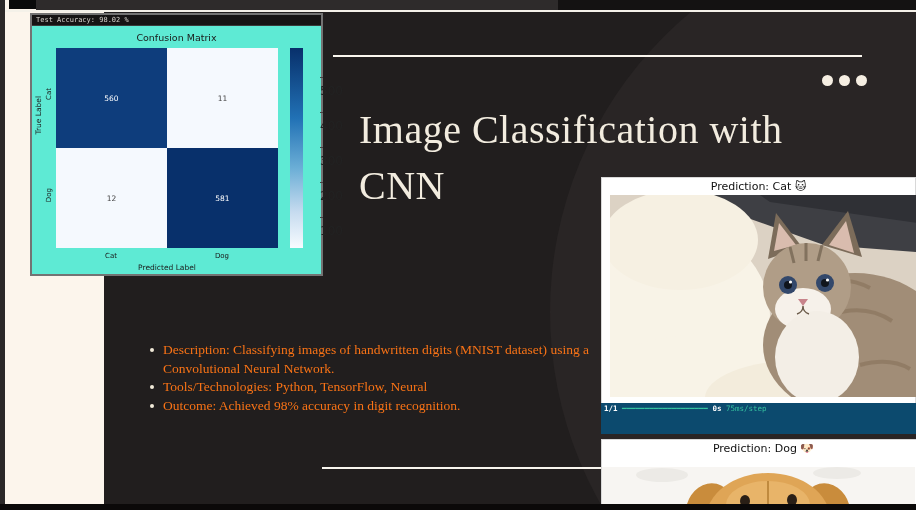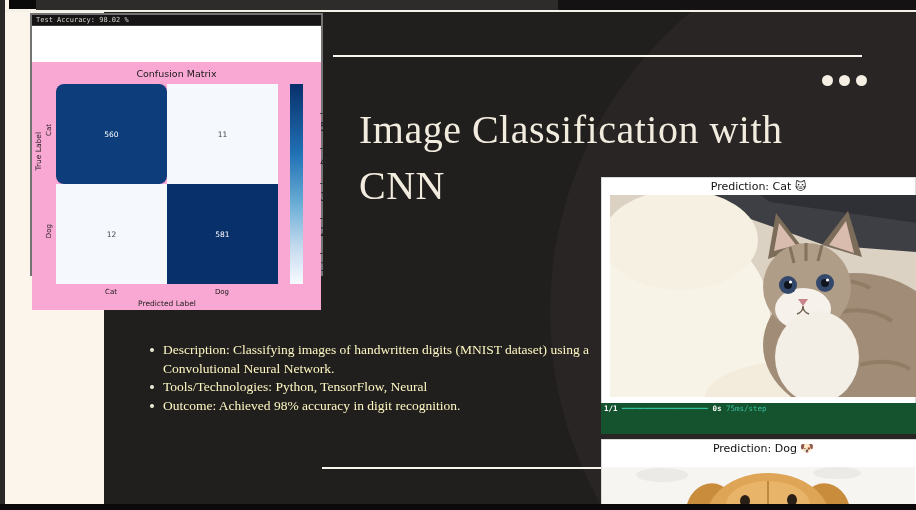--- a/index.html
+++ b/index.html
@@ -21,34 +21,34 @@
   
   .slide{left:104px;top:12px;width:812px;height:493px;background:#211e1e;overflow:hidden;}
   .slide-circle{position:absolute;left:446px;top:-90px;width:780px;height:780px;
                 border-radius:50%;background:#292525;}
   .title-line{left:333px;top:55px;width:529px;height:2px;background:#faf6ee;z-index:5;}
   .dots{left:822px;top:75px;z-index:5;display:flex;gap:6px;}
   .dot{width:11px;height:11px;border-radius:50%;background:#f5eee2;}
   .slide-title{left:343px;top:86px;width:482px;z-index:5;color:#f2ecdf;
                font-family:"Liberation Serif",serif;font-size:40px;line-height:1.4;
                font-weight:400;letter-spacing:.5px;}
-  .bullets{left:150px;top:341px;width:465px;z-index:5;color:#fef9c3;
+  .bullets{left:150px;top:341px;width:465px;z-index:5;color:#f97316;
            font-family:"Liberation Serif",serif;font-size:13.5px;line-height:1.38;}
   .bullet-row{display:flex;}
   .bullet-dot{flex:0 0 auto;width:4px;height:4px;border-radius:50%;background:#f1ead9;
               margin:7px 9px 0 0;}
   .divider{left:322px;top:467px;width:283px;height:2px;background:#f8f5ee;z-index:5;}
 
   
   .cm-panel{left:30px;top:13px;width:293px;height:263px;background:#ffffff;
             border:2px solid #737373;z-index:10;}
   .cm-accbar{width:100%;height:11px;background:#161414;color:#d8d4ce;
              font-family:"DejaVu Sans Mono",monospace;font-size:7px;line-height:11px;
              padding:0 4px;white-space:nowrap;overflow:hidden;border-bottom:1px solid #3a3a3a;}
-  .cm-plot{position:relative;width:289px;height:248px;background:#f9a8d4;color:#1a1a1a;margin-top:36px;}
+  .cm-plot{position:relative;width:289px;height:248px;background:#5eead4;color:#1a1a1a;}
   .cm-title{position:absolute;left:0;top:6px;width:100%;text-align:center;font-size:9.5px;}
   .cm-grid{position:absolute;left:24px;top:22px;width:222px;height:200px;
            display:grid;grid-template-columns:1fr 1fr;grid-template-rows:1fr 1fr;}
   .cm-cell{display:flex;align-items:center;justify-content:center;font-size:7.5px;}
   .cm-ylab{position:absolute;left:2px;top:70px;font-size:7.5px;
            writing-mode:vertical-rl;transform:rotate(180deg);}
   .cm-ytick{position:absolute;font-size:7px;writing-mode:vertical-rl;transform:rotate(180deg);}
   .cm-xtick{position:absolute;top:226px;font-size:7px;width:40px;text-align:center;}
   .cm-xlab{position:absolute;left:24px;top:237px;width:222px;text-align:center;font-size:7.5px;}
   .cm-cbar{position:absolute;left:258px;top:22px;width:13px;height:200px;
@@ -56,21 +56,21 @@
   .cm-cbtick{position:absolute;left:288px;font-size:12px;color:#222;}
   .cm-cbtick::before{content:"";display:inline-block;width:3px;height:1px;background:#444;
                      vertical-align:middle;margin-right:1px;}
 
   
   .cat-panel{left:601px;top:177px;width:315px;height:256px;background:#ffffff;z-index:8;
              border:1px solid #d8d8d8;}
   .pred-title{width:100%;text-align:center;font-size:11px;color:#111;padding-top:2px;
               font-family:"DejaVu Sans",sans-serif;}
   .cat-img{position:absolute;left:8px;top:17px;width:307px;height:202px;overflow:hidden;}
-  .terminal{position:absolute;left:-1px;top:225px;width:316px;height:31px;background:#14532d;
+  .terminal{position:absolute;left:-1px;top:225px;width:316px;height:31px;background:#0c4a6e;
             color:#e6e6e6;font-family:"DejaVu Sans Mono",monospace;font-size:7.5px;
             line-height:10px;padding:1px 3px;white-space:nowrap;overflow:hidden;}
   .t-bold{font-weight:bold;color:#ffffff;}
   .t-teal{color:#35c2a0;}
   .t-code{padding-left:12px;}
   .dog-panel{left:601px;top:439px;width:325px;height:66px;background:#ffffff;z-index:8;
              border:1px solid #d8d8d8;}
   .dog-img{position:absolute;left:0;top:27px;width:313px;height:37px;overflow:hidden;}
 </style>
 </head>
@@ -112,21 +112,21 @@
       <span>Outcome: Achieved 98% accuracy in digit recognition.</span>
     </div>
   </div>
   <div class="abs divider"></div>
 
   <div class="abs cm-panel">
     <div class="cm-accbar">Test Accuracy: 98.02 %</div>
     <div class="cm-plot">
       <div class="cm-title">Confusion Matrix</div>
       <div class="cm-grid">
-        <div class="cm-cell" style="background:#0e3d7c;color:#fff;border-radius:8px;">560</div>
+        <div class="cm-cell" style="background:#0e3d7c;color:#fff;">560</div>
         <div class="cm-cell" style="background:#f5f9fe;color:#444;">11</div>
         <div class="cm-cell" style="background:#f5f9fe;color:#444;">12</div>
         <div class="cm-cell" style="background:#08306b;color:#fff;">581</div>
       </div>
       <div class="cm-ylab">True Label</div>
       <div class="cm-ytick" style="left:13px;top:62px;">Cat</div>
       <div class="cm-ytick" style="left:13px;top:162px;">Dog</div>
       <div class="cm-xtick" style="left:59px;">Cat</div>
       <div class="cm-xtick" style="left:170px;">Dog</div>
       <div class="cm-xlab">Predicted Label</div>

